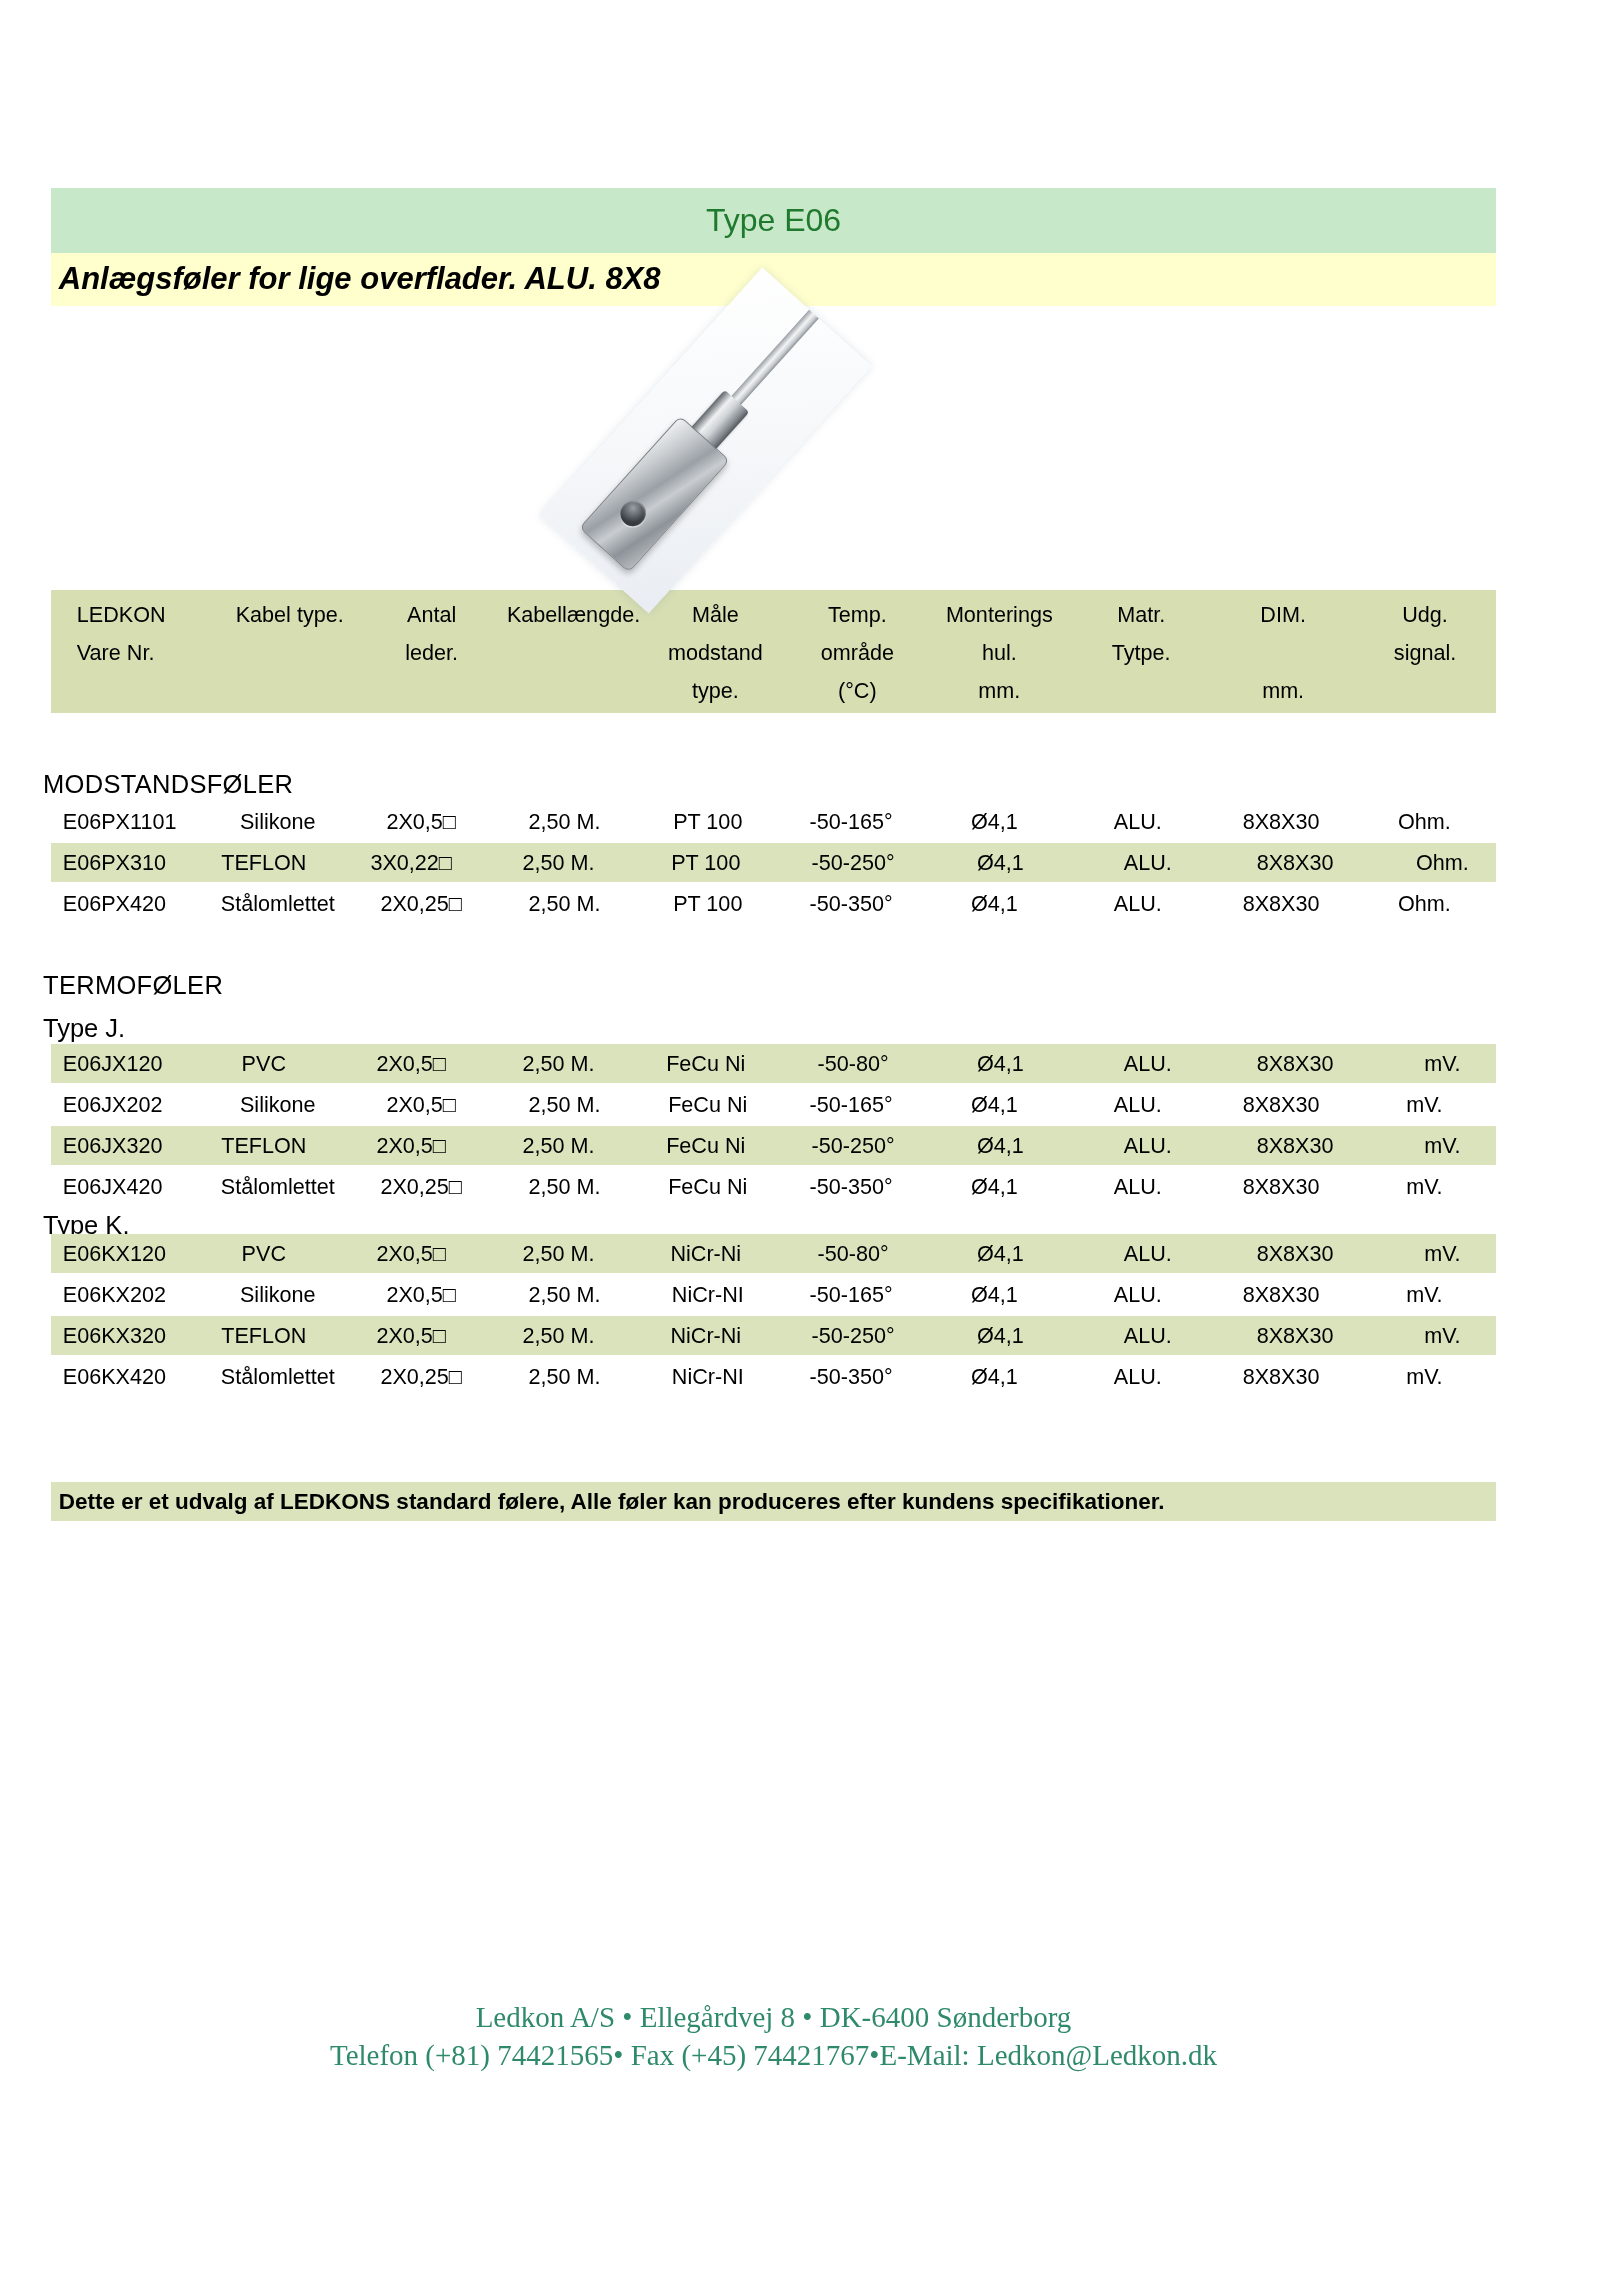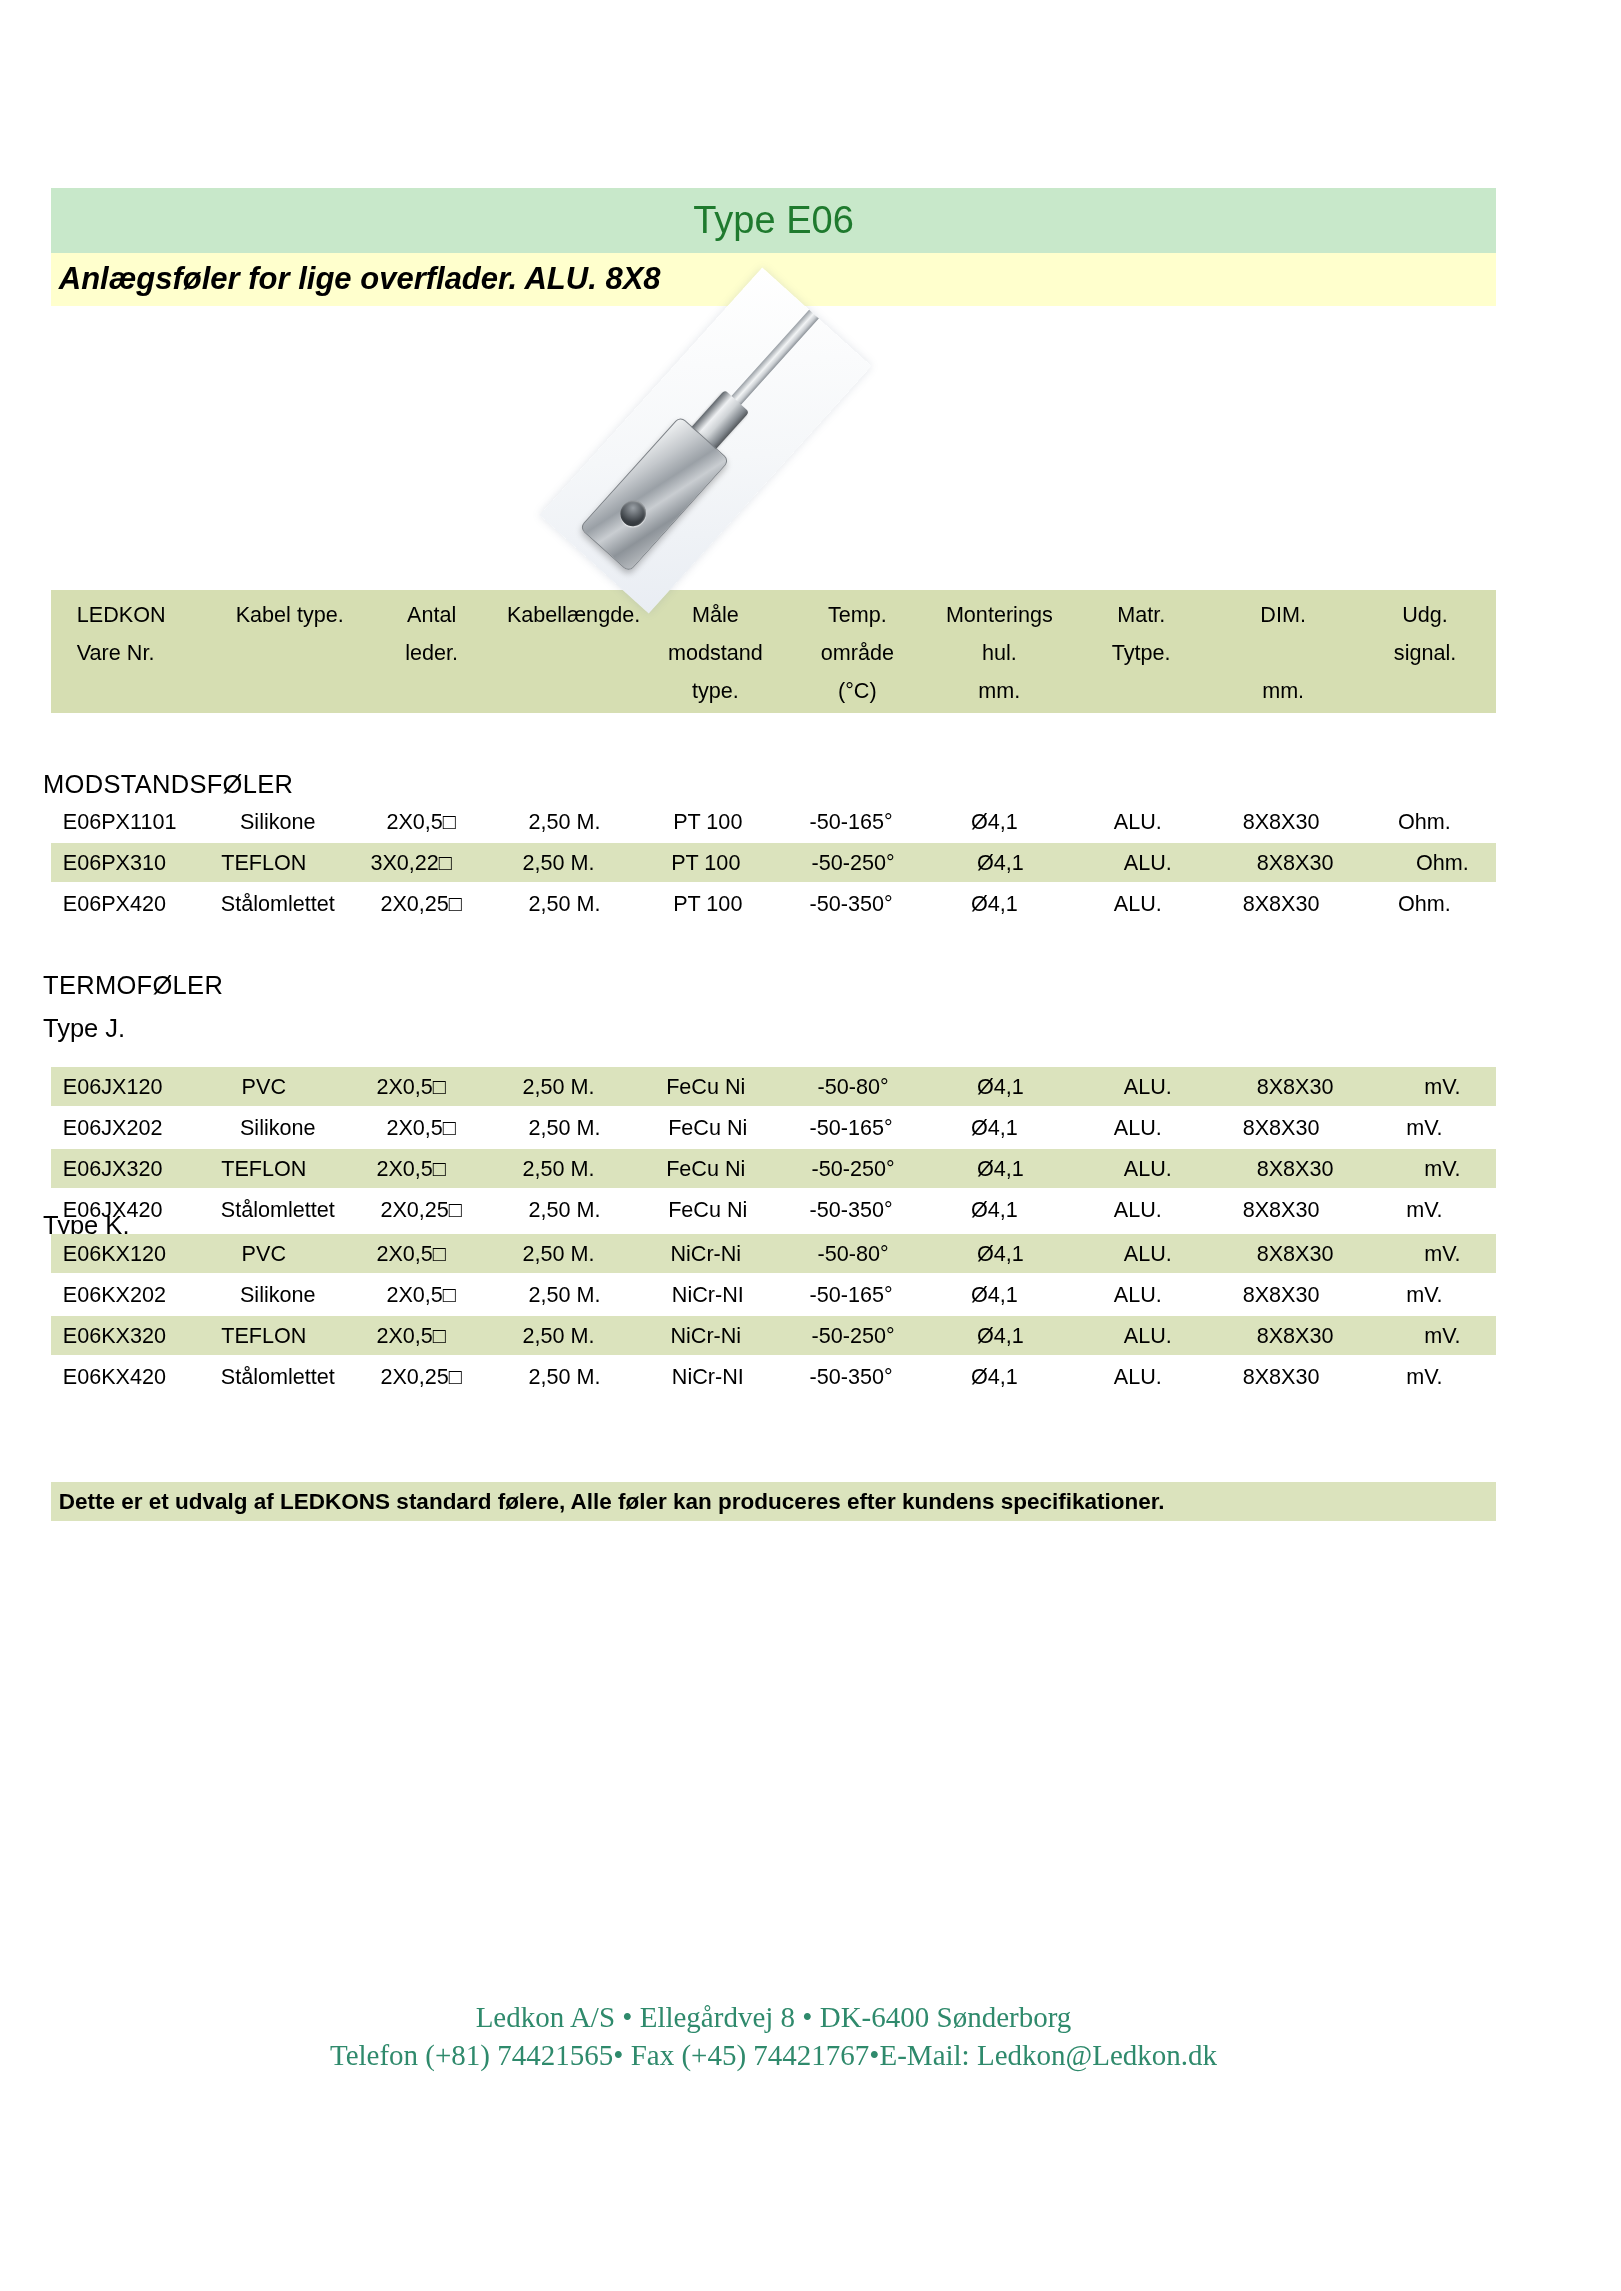--- a/index.html
+++ b/index.html
@@ -16,21 +16,21 @@
     position:absolute;left:54px;top:145px;width:1439px;
     text-align:right;
     font-size:26.5px;font-weight:bold;
     color:var(--brand-green,#00a651);
   }
   
   .banner-title{
     position:absolute;left:51px;top:188px;width:1445px;height:65px;
     background:var(--banner-green,#c8e8ca);
     text-align:center;line-height:65px;
-    font-size:38px;color:var(--title-green,#1f7a2e);
+    font-size:32px;color:var(--title-green,#1f7a2e);
   }
   
   .banner-sub{
     position:absolute;left:51px;top:253px;width:1445px;height:53px;
     background:var(--banner-yellow,#ffffcd);
     font-size:31px;font-weight:bold;line-height:51px;
     padding-left:7.8px;box-sizing:border-box;font-style:italic;
   }
   
   .photo{position:absolute;left:0;top:0;width:0;height:0;z-index:5;}
@@ -217,21 +217,21 @@
         <div class="tcell">Ø4,1</div>
         <div class="tcell">ALU.</div>
         <div class="tcell">8X8X30</div>
         <div class="tcell">Ohm.</div>
       </div>
     </div>
 
   <div class="sec-heading" style="top:971px">TERMOFØLER</div>
 
   <div class="group-label" style="top:1014px">Type J.</div>
-  <div class="rows" style="top:1067px">
+  <div class="rows" style="top:1044px">
       <div class="trow hl">
         <div class="tcell first">E06JX120</div>
         <div class="tcell">PVC</div>
         <div class="tcell">2X0,5□</div>
         <div class="tcell">2,50 M.</div>
         <div class="tcell">FeCu Ni</div>
         <div class="tcell">-50-80°</div>
         <div class="tcell">Ø4,1</div>
         <div class="tcell">ALU.</div>
         <div class="tcell">8X8X30</div>

